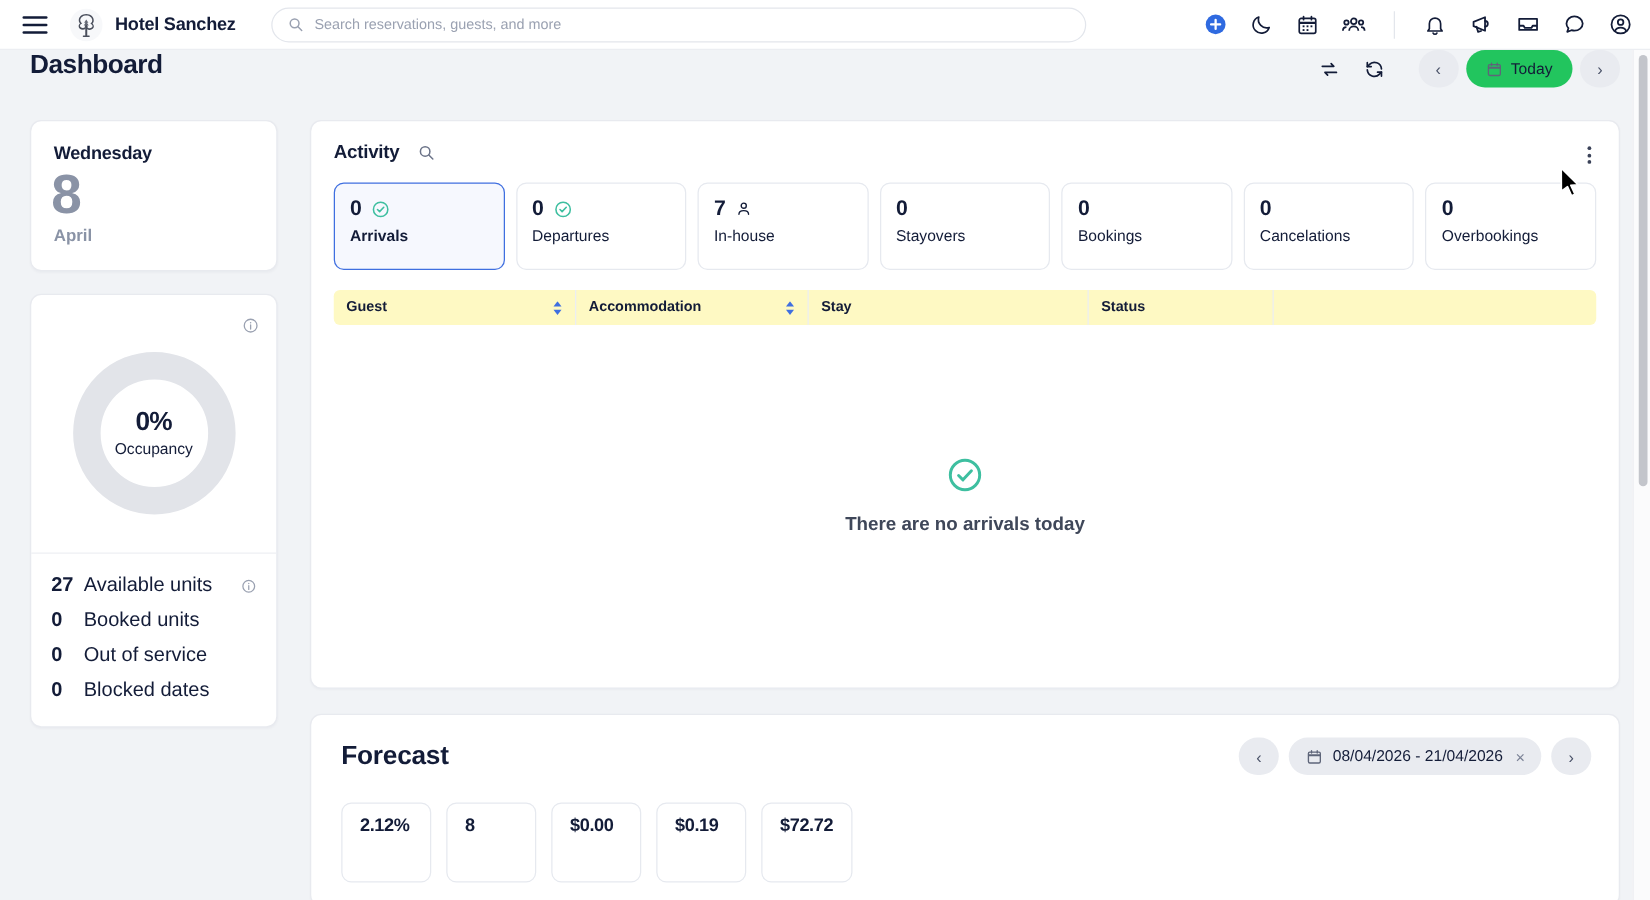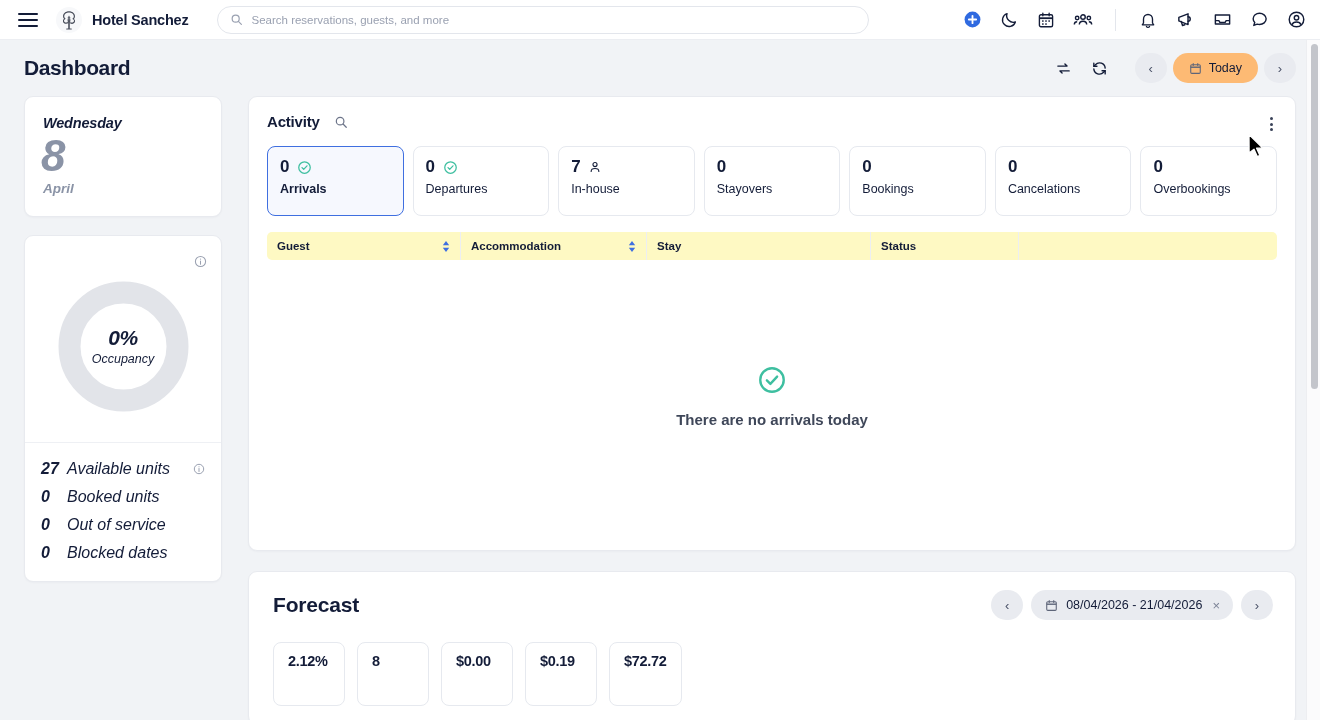--- a/index.html
+++ b/index.html
@@ -38,44 +38,44 @@
     font-size: 11.5px; font-family: "Liberation Sans", sans-serif;
     color: #131c38; background: transparent;
   }
   .search-wrap input::placeholder { color: #9aa1b1; }
   .top-icons { margin-left: auto; display: flex; align-items: center; gap: 17px; }
   .ticon { width: 20px; height: 20px; display:flex; align-items:center; justify-content:center; cursor:pointer; color:#131c38; }
   .tdivider { width:1px; height:22px; background:#e3e6ec; margin:0 5px; }
 
   
   .page-head {
-    height: 56px; display: flex; align-items: center;
+    height: 56px; display: flex; align-items: flex-start;
     padding: 0 24px 0 24px;
   }
   .page-title { font-size: 21px; font-weight: 700; letter-spacing: -0.4px; }
   .head-actions { margin-left: auto; display: flex; align-items: center; gap: 10px; }
   .icon-btn {
     width: 26px; height: 26px; display:flex; align-items:center; justify-content:center;
     cursor: pointer; color:#131c38; border-radius:50%;
   }
   .pill-group { display:flex; align-items:center; gap: 6px; margin-left: 12px; }
   .pill-round {
     width: 32px; height: 30px; border-radius: 15px; background: #e9ebf0;
     display:flex; align-items:center; justify-content:center; cursor:pointer;
     color:#4b5369; font-size: 13px;
   }
   .pill-today {
-    height: 30px; border-radius: 15px; background: #fdba74;
+    height: 30px; border-radius: 15px; background: #22c55e;
     display:flex; align-items:center; gap:7px; padding: 0 16px; cursor:pointer;
     font-size: 12.5px; font-weight: 500; color:#131c38;
   }
 
   
   .content { display: flex; padding: 0 24px; gap: 26px; align-items: flex-start; }
-  .col-left { width: 198px; flex: 0 0 198px; display:flex; flex-direction:column; gap: 18px; font-style: italic; }
+  .col-left { width: 198px; flex: 0 0 198px; display:flex; flex-direction:column; gap: 18px; }
   .col-right { flex: 1; display:flex; flex-direction:column; gap: 20px; }
 
   .card {
     background: #fff; border: 1px solid #e8eaef; border-radius: 9px;
     box-shadow: 0 1px 2px rgba(20,30,60,0.03);
   }
 
   
   .date-card { padding: 18px 18px 20px 18px; }
   .date-dow { font-size: 14.5px; font-weight: 600; color:#131c38; letter-spacing:-0.2px; }

